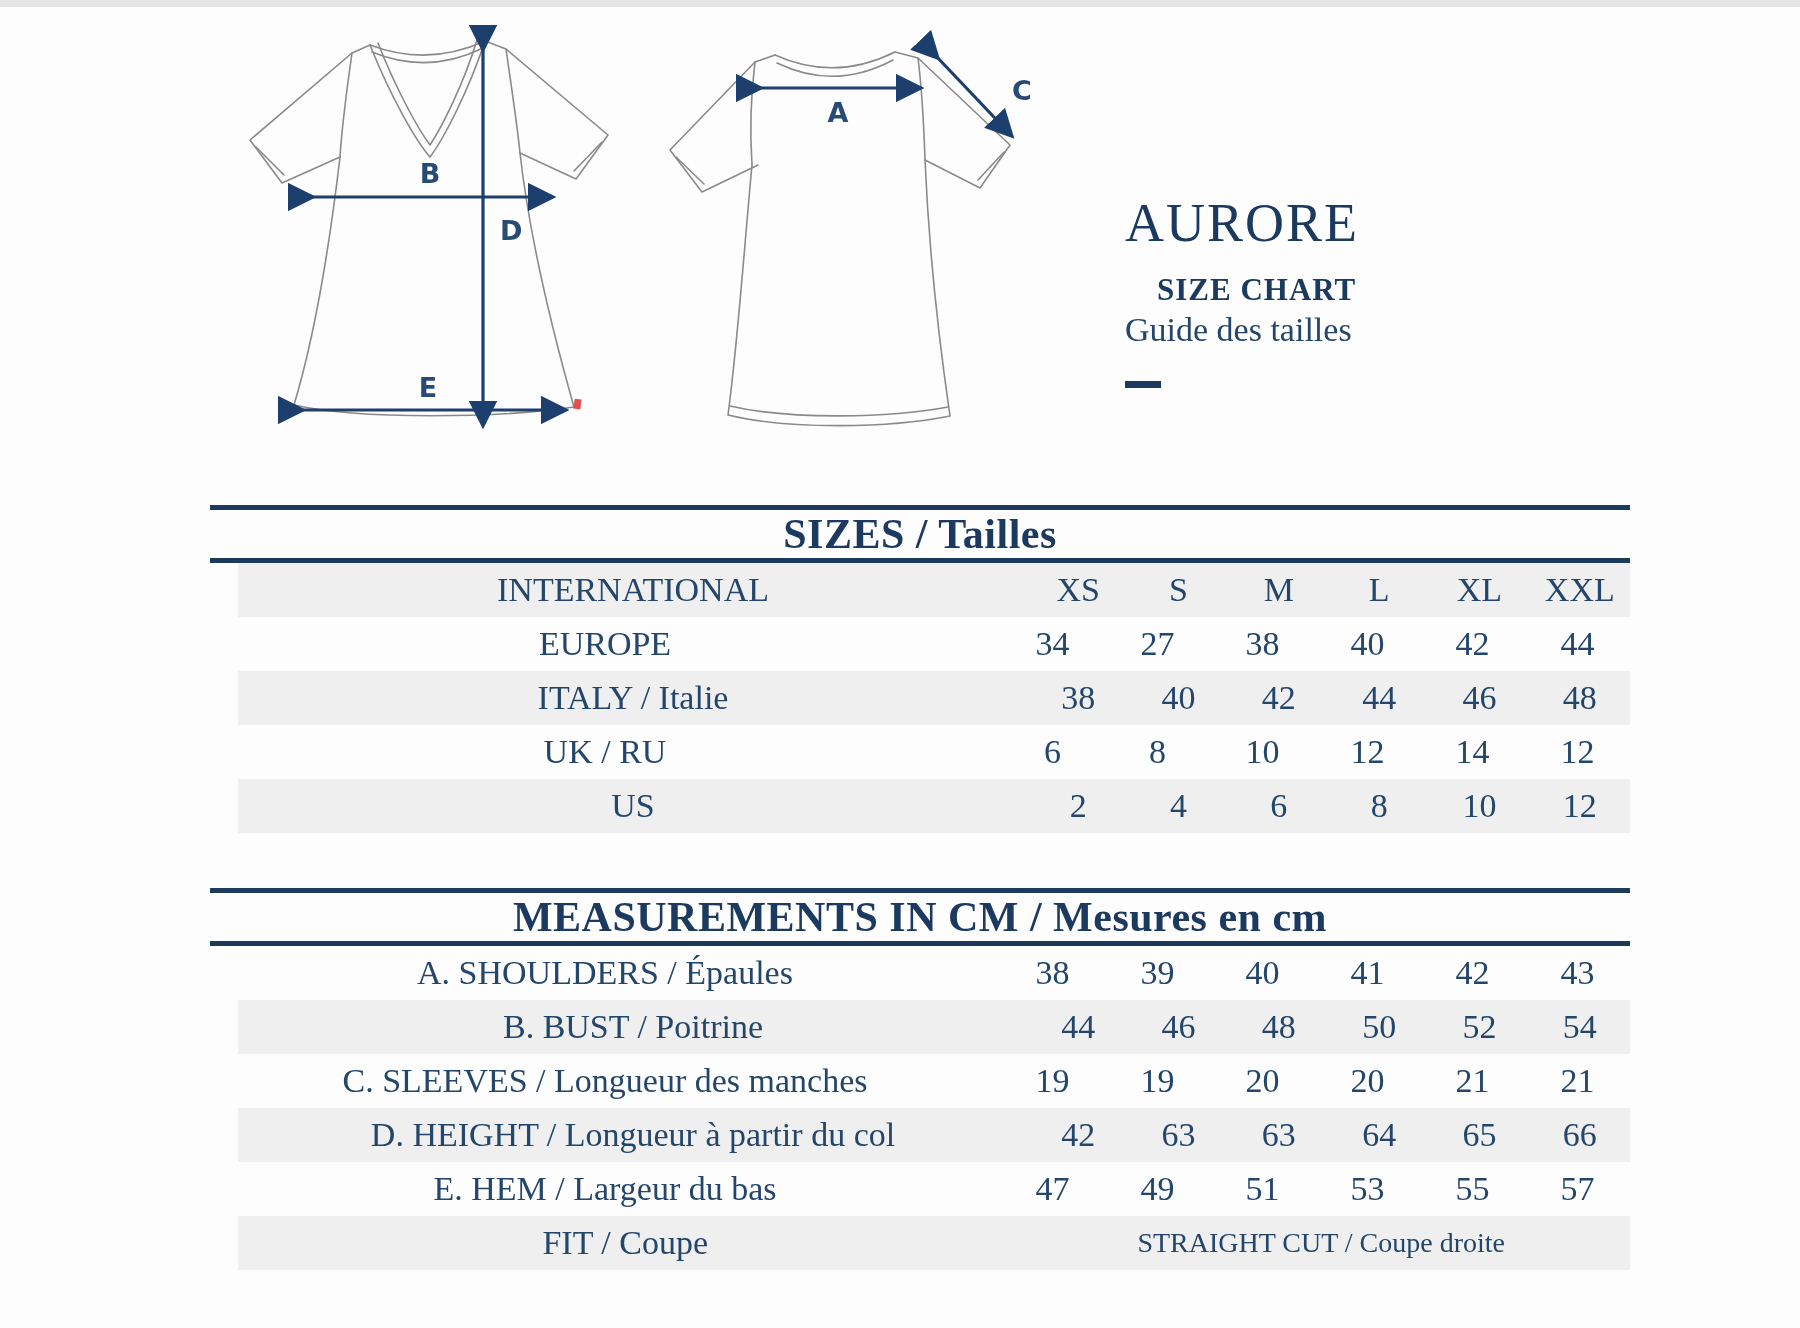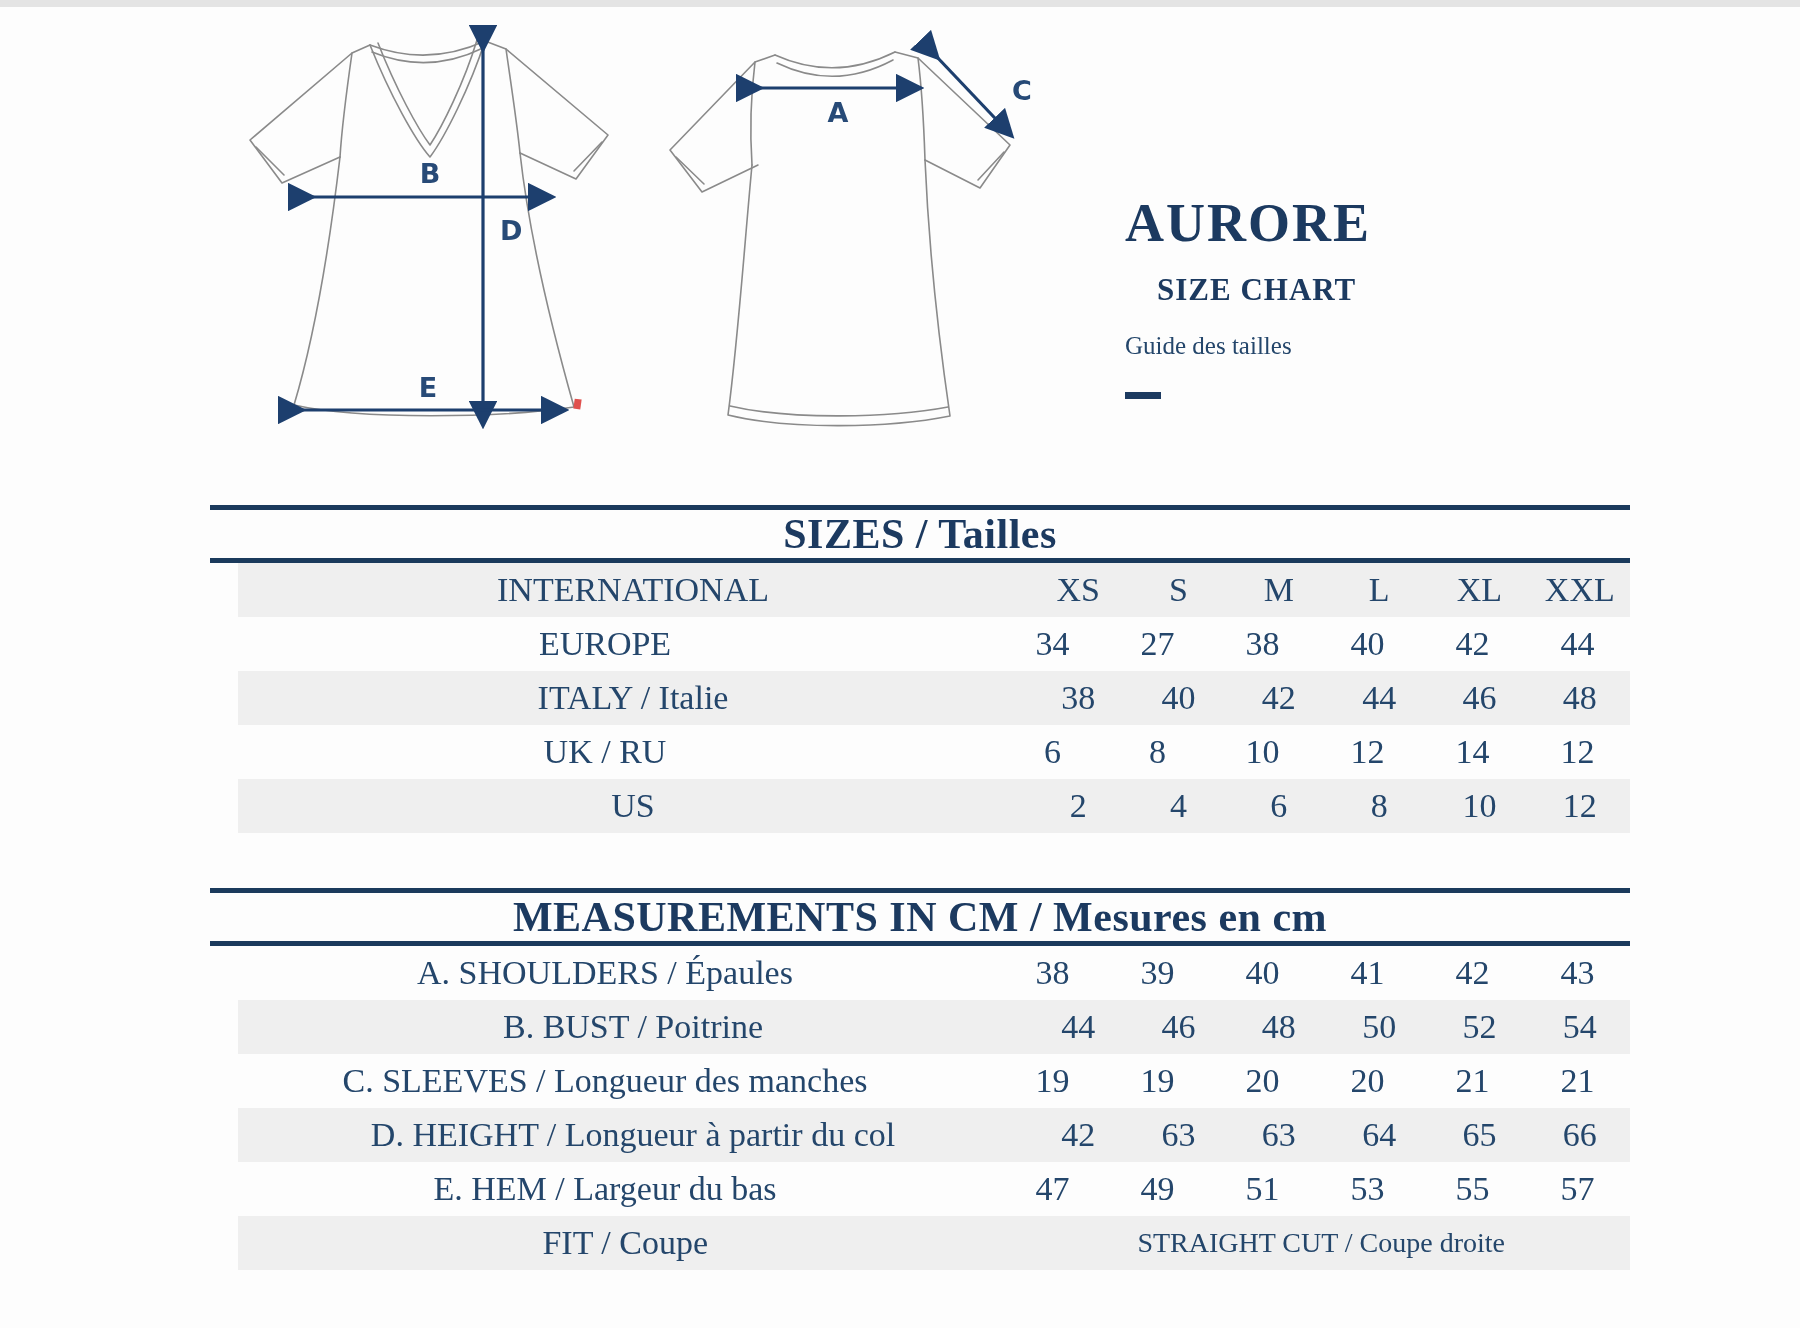--- a/index.html
+++ b/index.html
@@ -2,23 +2,23 @@
 <html><head>
 <meta charset="utf-8">
 <style>
   html,body{margin:0;padding:0;background:#ffffff;}
   .page{position:relative;width:1800px;height:1328px;background:#fdfdfd;overflow:hidden;
         font-family:"Liberation Serif","DejaVu Serif",serif;color:#24466b;}
   .top-edge{position:absolute;left:0;top:0;width:1800px;height:7px;background:#e4e4e4;}
 
   
   .brand{position:absolute;left:1125px;top:196px;width:420px;}
-  .brand-title{font-size:54px;font-weight:bold;color:#1c3a60;letter-spacing:2px;line-height:1;}
+  .brand-title{font-size:54px;font-weight:normal;color:#1c3a60;letter-spacing:2px;line-height:1;}
   .brand-sub{font-size:31px;font-weight:bold;color:#1c3a60;margin-top:22px;letter-spacing:1px;margin-left:32px;}
-  .brand-sub-fr{font-size:25px;color:#24466b;margin-top:24px;}
+  .brand-sub-fr{font-size:34px;color:#24466b;margin-top:3px;}
   .brand-dash{width:36px;height:7px;background:#1c3a60;margin-top:32px;}
 
   
   .sc-table{position:absolute;left:210px;width:1420px;}
   .sizes{top:505px;}
   .meas{top:888px;}
   .rule{height:5px;background:#1b3a5c;}
   .t-heading{height:48px;display:flex;align-items:center;justify-content:center;
              font-size:42px;font-weight:bold;color:#1c3a60;letter-spacing:0.5px;}
   .row{display:flex;height:54px;align-items:stretch;}

